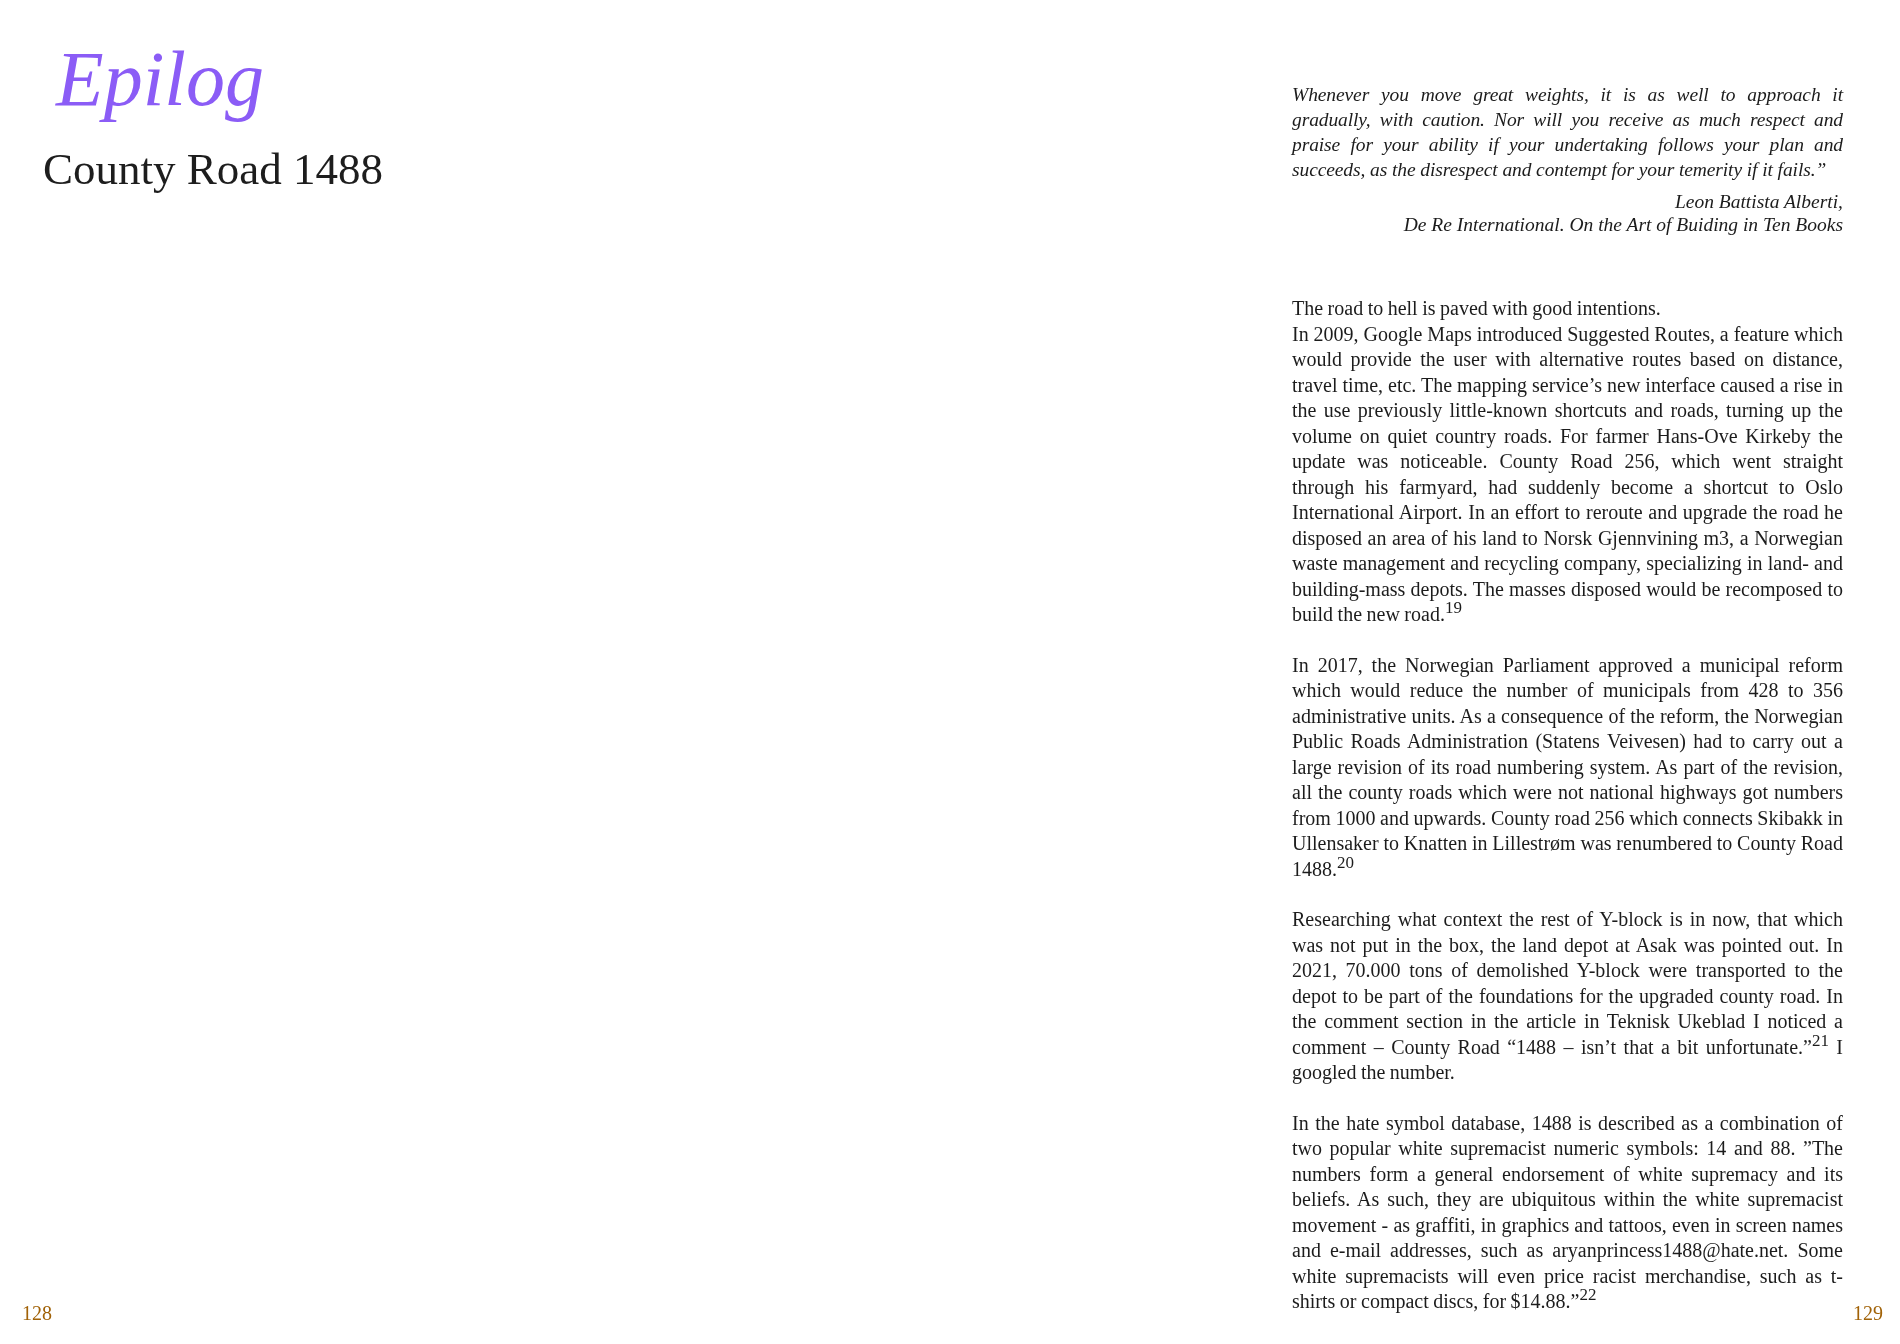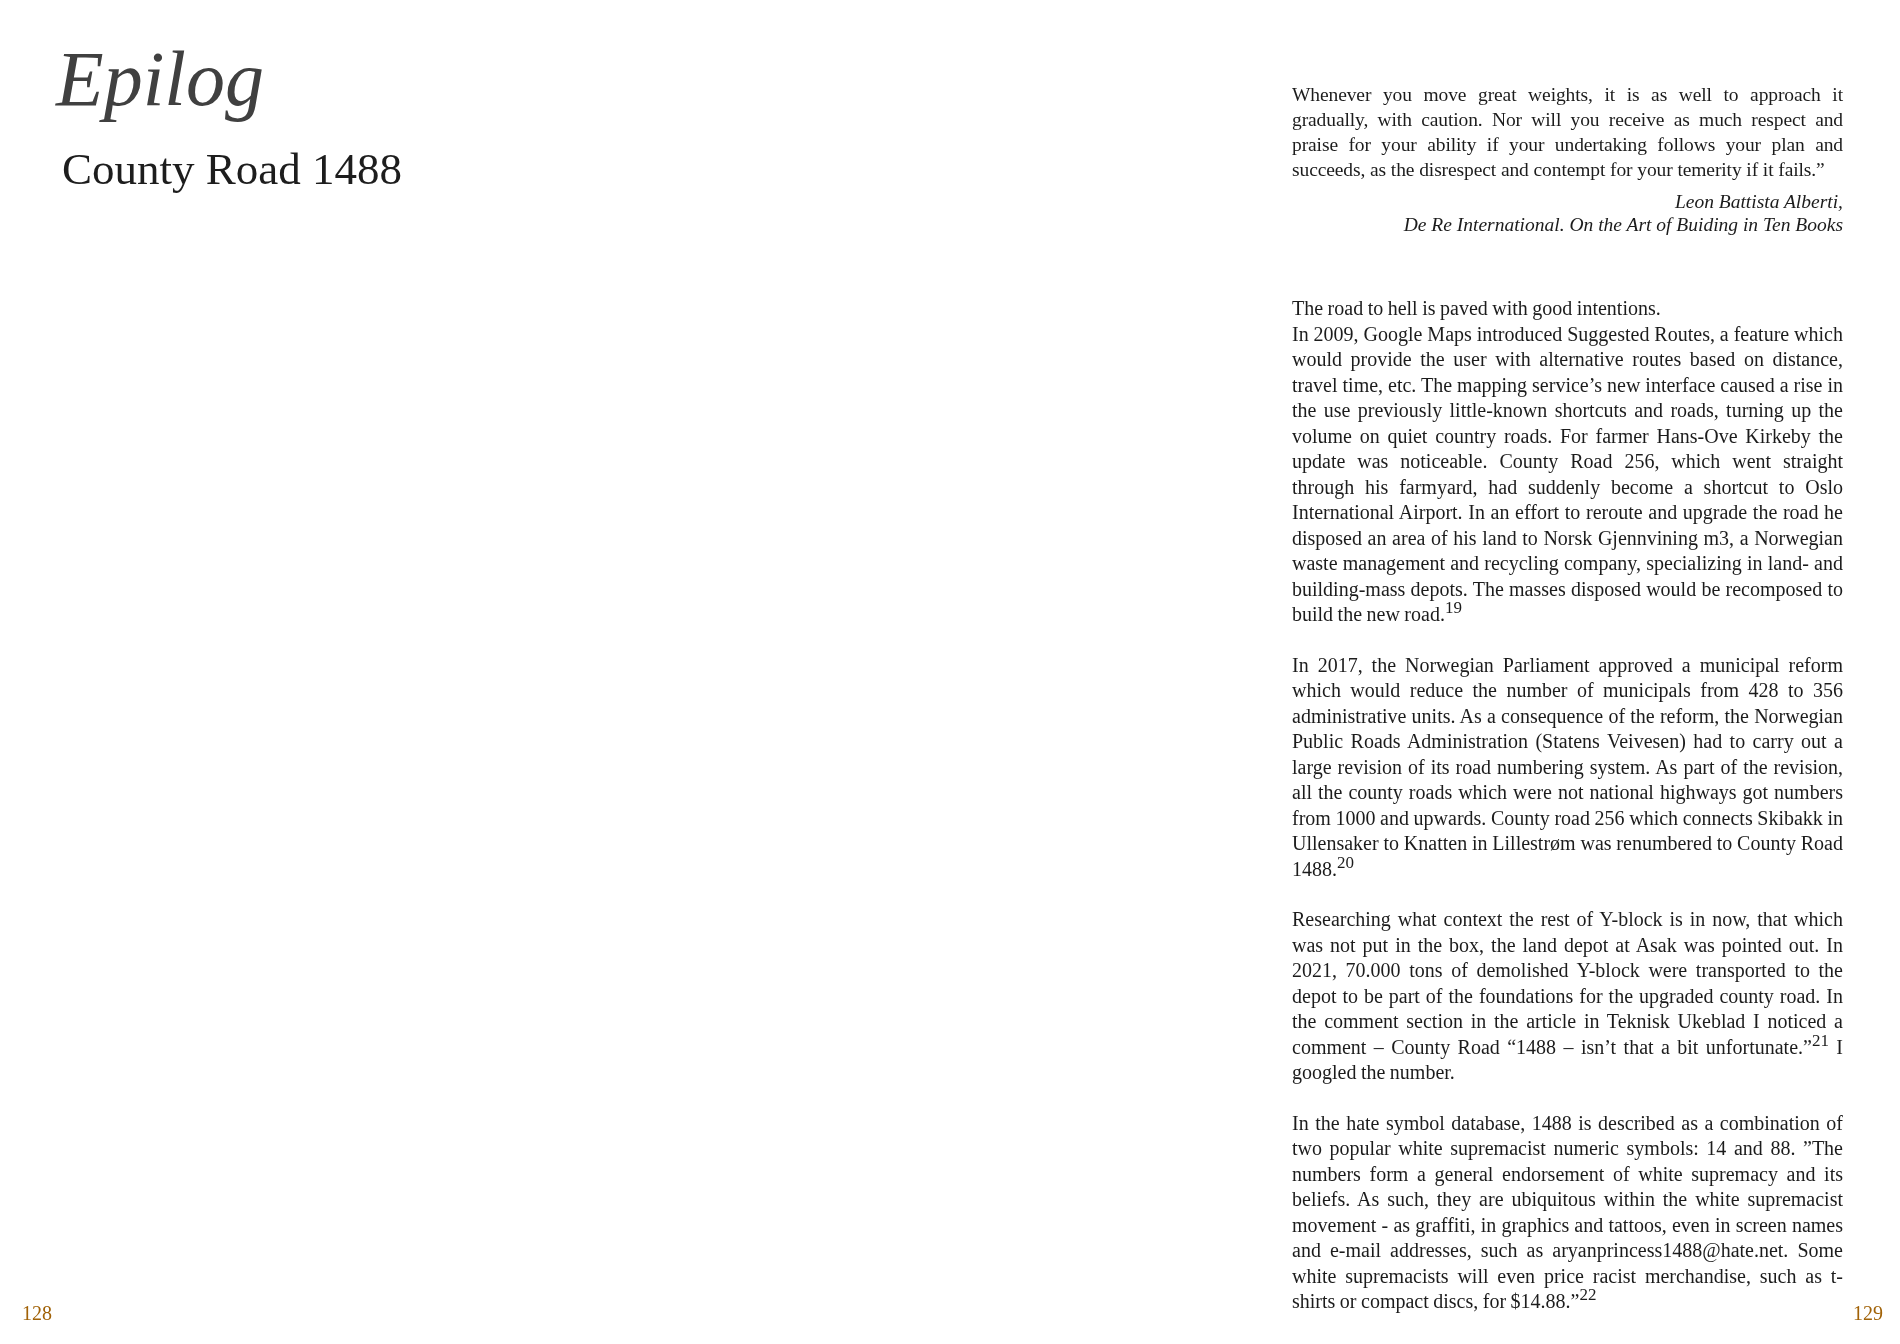--- a/index.html
+++ b/index.html
@@ -16,42 +16,43 @@
   
   .chapter-title {
     position: absolute;
     left: 56px;
     top: 40px;
     margin: 0;
     font-style: italic;
     font-weight: 400;
     font-size: 78px;
     line-height: 1;
-    color: #404040;
+    color: #8b5cf6;
   }
   .chapter-subtitle {
     position: absolute;
-    left: 62px;
+    left: 43px;
     top: 147px;
     margin: 0;
     font-weight: 400;
     font-size: 45px;
     line-height: 1;
     color: #1d1d1d;
   }
 
   
   .text-column {
     position: absolute;
     left: 1292px;
     top: 82px;
     width: 551px;
   }
   .epigraph {
     margin: 0;
+    font-style: italic;
     font-size: 19.5px;
     line-height: 25px;
     text-align: justify;
     letter-spacing: -0.1px;
   }
   .attribution {
     margin-top: 8px;
     text-align: right;
     font-size: 19.5px;
     line-height: 23px;

